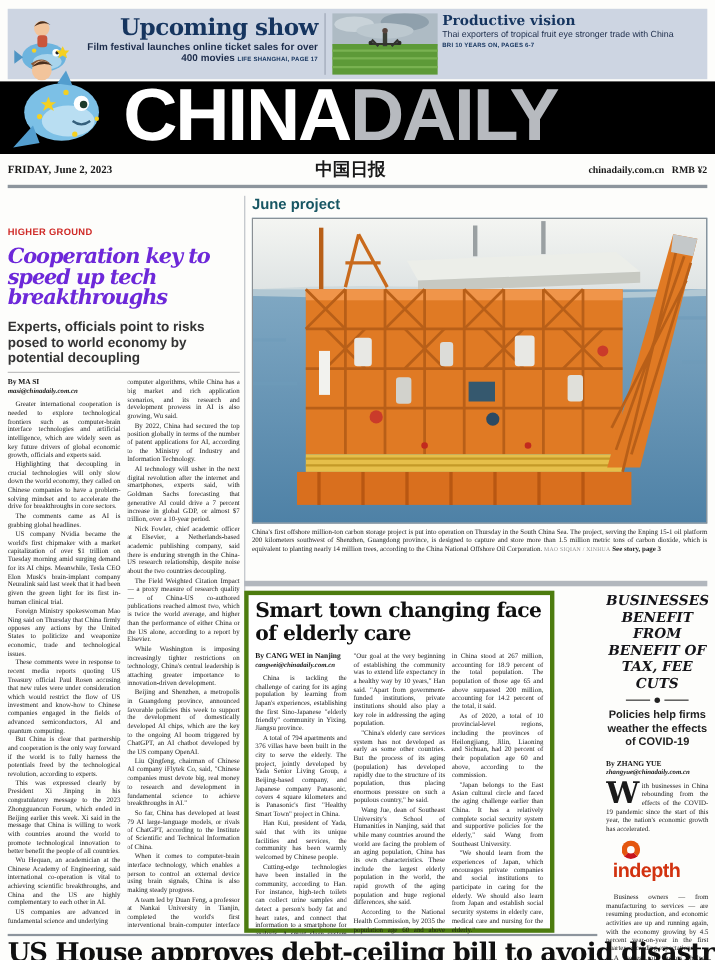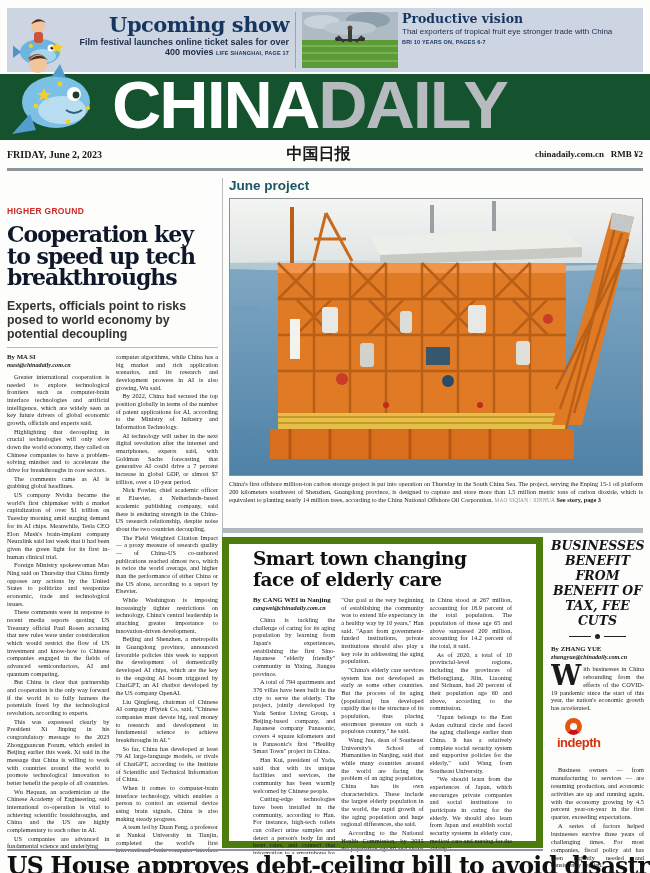--- a/index.html
+++ b/index.html
@@ -24,21 +24,21 @@
   .banner-ref { font-size:5.5px; color:#16355f; font-weight:bold;
     font-family:"Liberation Sans", sans-serif; letter-spacing:0.2px; }
   .cell-mid { width:112px; }
   .banner-title-sm { font-family:"DejaVu Serif", serif; font-weight:bold;
     color:#16355f; font-size:12.5px; line-height:1.05; }
   .cell-photo { width:100px; padding:4px 2px; }
   .cell-right { flex:1; }
   .cell-right .banner-sub { font-weight:normal; font-size:8px; }
   
   .masthead { position:absolute; left:0; top:74px; width:650px; height:66px;
-    background:#14532d; overflow:visible; }
+    background:#000000; overflow:visible; }
   .mast-title { position:absolute; left:112px; top:-3px; height:66px;
     font-family:"Liberation Sans", sans-serif; font-weight:bold;
     font-size:67px; line-height:68px; letter-spacing:-2px;
     transform:scaleX(1.02); transform-origin:left center; white-space:nowrap; }
   .mast-title .w { color:#ffffff; } .mast-title .g { color:#b7babf; }
   .fish { position:absolute; left:8px; top:50px; width:104px; height:96px; z-index:6; }
   
   .datebar { position:absolute; left:7px; top:141px; width:636px; height:26px;
     display:flex; align-items:center; justify-content:space-between; }
   .date-left { font-size:10px; font-weight:bold; }
@@ -49,39 +49,39 @@
   .body-cols { display:flex; gap:6px; }
   .bcol { flex:1; overflow:hidden; }
   .bcol p { font-size:6.3px; line-height:1.22; text-align:justify; text-indent:7px; margin-bottom:1px; }
   .bcol p.noindent { text-indent:0; }
   .byline { font-size:6.8px; font-weight:bold; margin-bottom:1px; }
   .byline-email { font-size:6.2px; font-weight:bold; font-style:italic; margin-bottom:5px; }
   
   .lead { position:absolute; left:7px; top:178px; width:211px;margin-top:28px; }
   .kicker-red { color:#cf2a27; font-family:"Liberation Sans", sans-serif;
     font-weight:bold; font-size:8.5px; letter-spacing:0.3px; }
-  .lead h1 { font-family:"DejaVu Serif", serif; font-size:22px; line-height:0.98;
-    letter-spacing:-1px; color:#0f172a; margin:8px 0 10px; font-weight:bold; }
+  .lead h1 { font-family:"DejaVu Serif", serif; font-size:19px; line-height:0.98;
+    letter-spacing:-1px; color:#6d28d9; margin:8px 0 10px; font-weight:bold;font-style:italic; }
   .lead .subhead { font-family:"Liberation Sans", sans-serif; font-weight:bold;
     font-size:12.3px; line-height:1.15; color:#333; margin-bottom:6px; }
   .lead .subrule { height:1px; background:#bbb; margin-bottom:5px; }
   .lead .body-cols { height:500px; }
   
   .vrule-main { position:absolute; left:222px; top:178px; width:1px; height:664px; background:#b9bdc2; }
   .green { position:absolute; left:229px; top:178px; width:414px; }
   .green .kicker-green { color:#175663; font-family:"Liberation Sans", sans-serif;
     font-weight:bold; font-size:13.5px; margin-bottom:5px; }
   .photo-frame { border:1px solid #8a8f94; width:414px; height:278px; overflow:hidden; background:#7aa3c0; }
   .caption { font-size:6.3px; line-height:1.3; text-align:justify; color:#222; margin-top:4px; }
   .caption .credit { font-size:5.3px; color:#8a8a8a; letter-spacing:0.2px; }
   .caption .seestory { font-weight:bold; }
   .graybar { position:absolute; left:222px; top:528px; width:421px; height:5px; background:#b2b7bd; }
   
-  .smart { position:absolute; left:222px; top:537px; width:321px; height:311px;
-    border:7px solid #4d7c0f; background:#fff; padding:4px 24px; }
+  .smart { position:absolute; left:222px; top:537px; width:282px; height:311px;
+    border:4px solid #4d7c0f; background:#fff; padding:4px 6px; }
   .smart h2 { font-family:"DejaVu Serif", serif; font-size:18.5px; font-weight:bold;
     letter-spacing:-0.5px; color:#101010; margin:0 0 6px; }
   .smart .body-cols { height:258px; }
   
   .biz { position:absolute; left:551px; top:538px; width:93px; height:335px; overflow:hidden; }
   .biz h3 { font-family:"DejaVu Serif", serif; font-style:italic; font-weight:bold;
     font-size:12.5px; line-height:1.2; text-align:center; color:#15151a; letter-spacing:0; }
   .ornament { display:flex; align-items:center; justify-content:center; gap:4px; margin:6px 0; }
   .orn-line { width:22px; height:1.5px; background:#222; }
   .orn-dot { width:5px; height:5px; background:#222; border-radius:50%; }
@@ -89,21 +89,21 @@
     font-size:10px; line-height:1.2; text-align:center; color:#222; margin-bottom:10px; }
   .biz p { font-size:6.3px; line-height:1.25; text-align:justify; text-indent:7px; margin-bottom:1px; }
   .biz p.lede { text-indent:0; }
   .dropcap { float:left; font-family:"DejaVu Serif", serif; font-weight:bold;
     font-size:27px; line-height:22px; padding-right:2px; }
   .indepth { position:relative; height:44px; margin:6px 0 4px; }
   .indepth-ring { position:absolute; left:14px; top:0; width:17px; height:17px;
     border-radius:50%; border:5px solid #e4560f; border-bottom-color:#c8131b; }
   .indepth-text { position:absolute; left:6px; top:17px;
     font-family:"Liberation Sans", sans-serif; font-weight:bold;
-    font-size:13px; color:#d2320f; letter-spacing:-0.5px; }
+    font-size:18px; color:#d2320f; letter-spacing:-0.5px; }
   
   .rule-bottom { position:absolute; left:7px; top:849px; width:536px; height:2px; background:#8d959d; }
   .bottom-head { position:absolute; left:7px; top:852px; width:538px;
     font-family:"DejaVu Serif", serif; font-size:23.5px; font-weight:bold;
     letter-spacing:-0.8px; color:#101010; white-space:nowrap; }
 </style>
 </head>
 <body>
 
 <div id="page">
@@ -328,20 +328,21 @@
       <span>BUSINESSES</span><br>
       <span>BENEFIT FROM</span><br>
       <span>BENEFIT OF</span><br>
       <span>TAX, FEE CUTS</span>
     </h3>
     <div class="ornament">
       <span class="orn-line"></span>
         <span class="orn-dot"></span>
         <span class="orn-line"></span>
     </div>
+    <div class="subhead2">Policies help firms weather the effects of COVID-19</div>
     <div class="byline">By ZHANG YUE</div>
     <div class="byline-email">zhangyue@chinadaily.com.cn</div>
     <p class="lede"><span class="dropcap">W</span><span>ith businesses in China rebounding from the effects of the COVID-19 pandemic since the start of this year, the nation's economic growth has accelerated.</span></p>
     <div class="indepth">
       <span class="indepth-ring"></span>
       <span class="indepth-text">indepth</span>
     </div>
     <p>Business owners — from manufacturing to services — are resuming production, and economic activities are up and running again, with the economy growing by 4.5 percent year-on-year in the first quarter, exceeding expectations.</p>
     <p>A series of factors helped businesses survive three years of challenging times. For most companies, fiscal policy aid has been urgently needed and consistently applied.</p>
 

